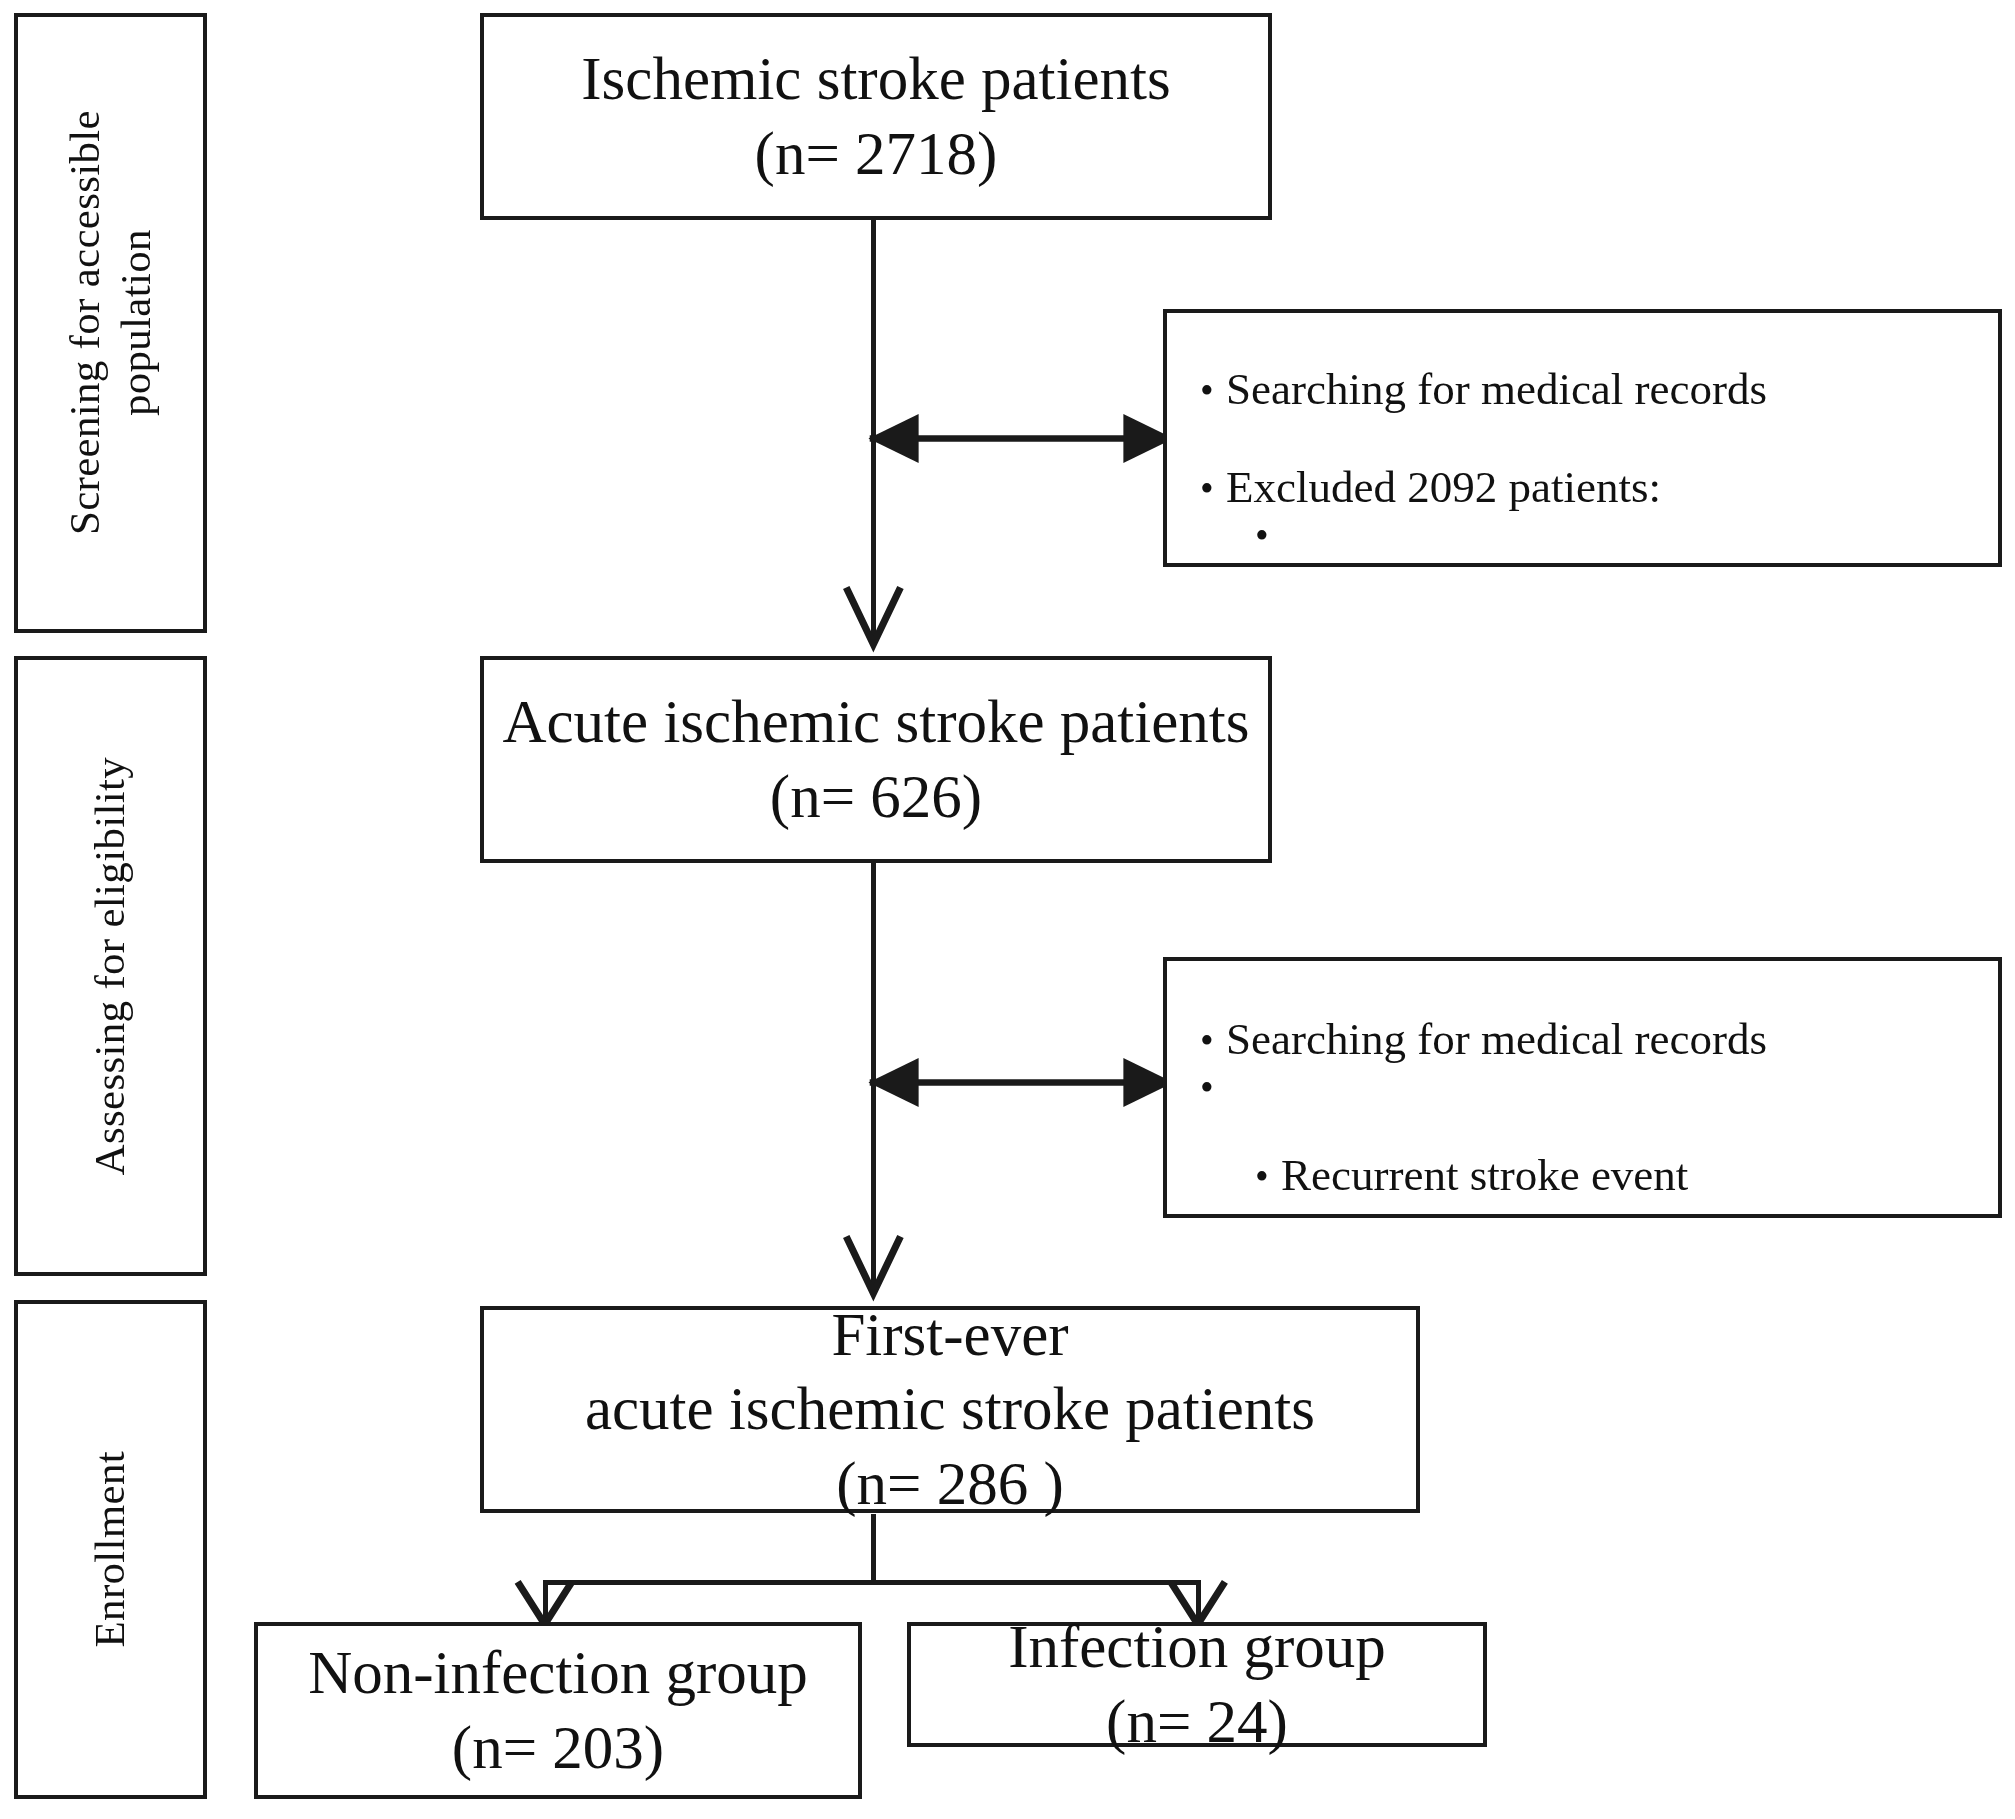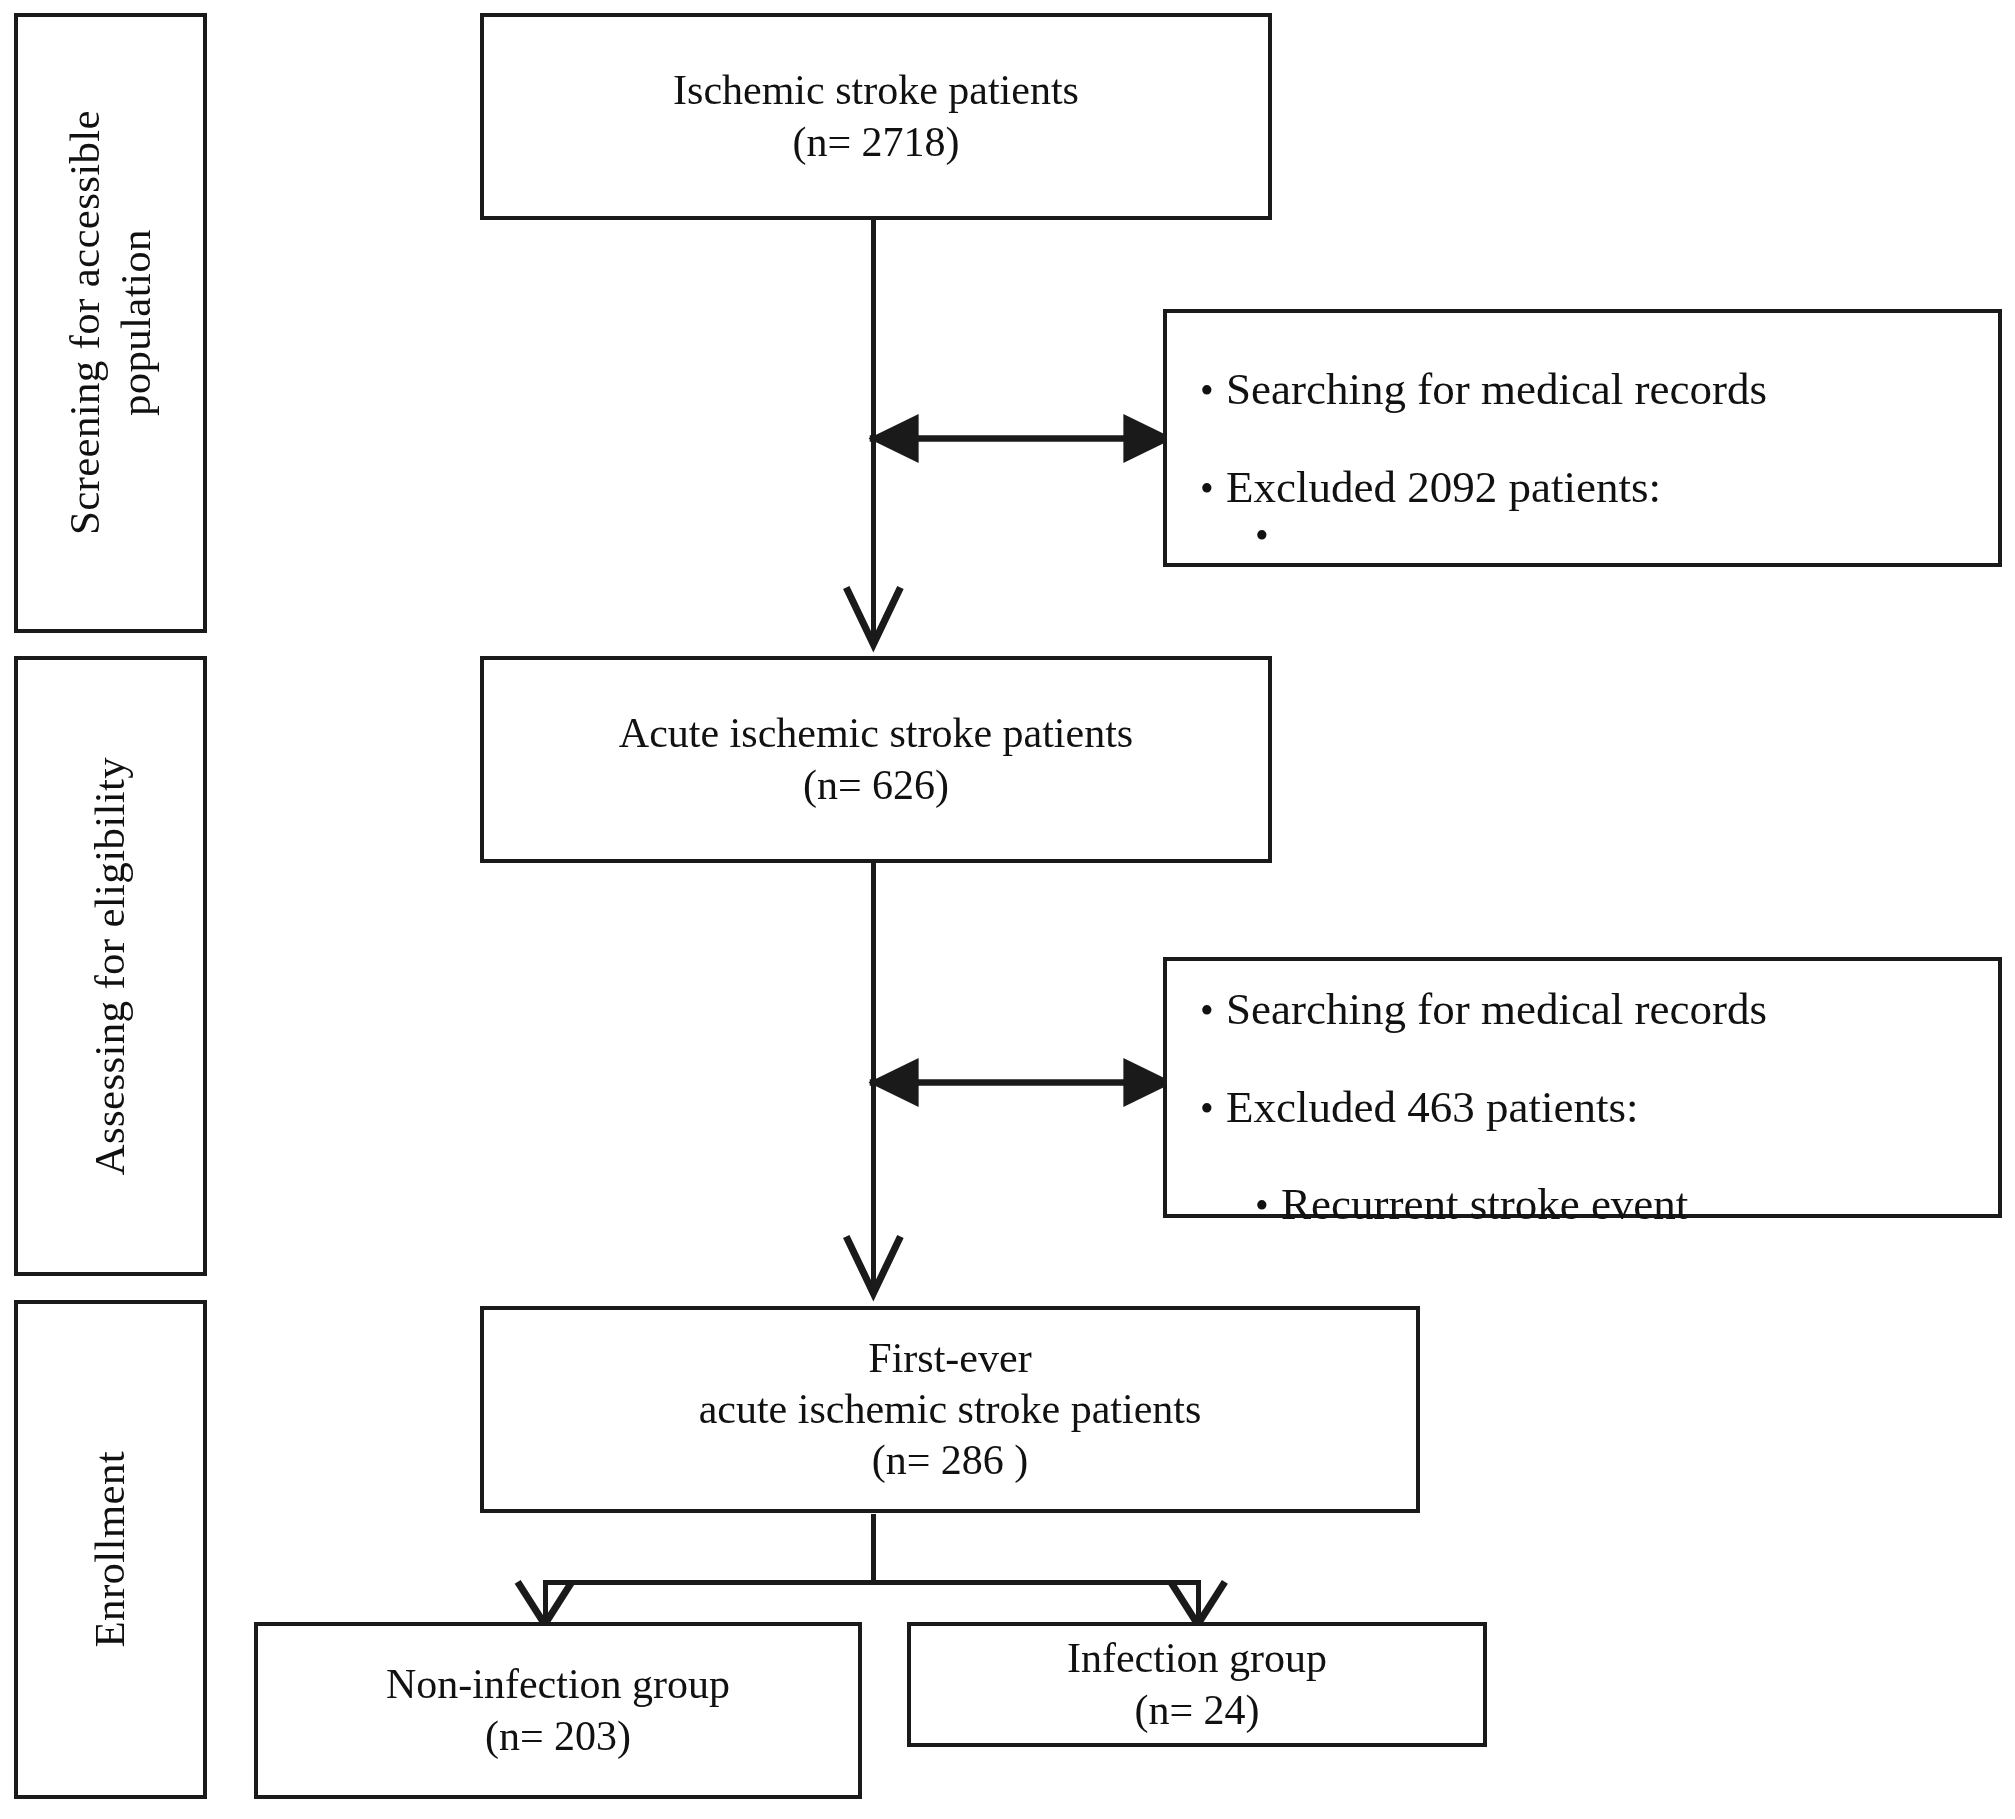--- a/index.html
+++ b/index.html
@@ -45,21 +45,21 @@
     background: #ffffff;
     display: flex;
     flex-direction: column;
     align-items: center;
     justify-content: center;
     text-align: center;
     padding: 6.4px 11.6px;
   }
   .flow-line {
     display: block;
-    font-size: 42px;
+    font-size: 61px;
     line-height: 1.22;
     white-space: nowrap;
   }
 
   
   .excl-box {
     position: absolute;
     box-sizing: border-box;
     border: 4.5px solid #1a1a1a;
     background: #ffffff;
@@ -166,21 +166,20 @@
     <polygon points="482,80 404,42 404,118" fill="#1a1a1a"></polygon>
   </svg>
 
   <div class="excl-box" style="left:1163px; top:957px; width:839px; height:261px;">
     <div class="bullet-row">
       <span class="bullet-dot">•</span>
       <span class="bullet-text">Searching for medical records</span>
     </div>
     <div class="bullet-row">
       <span class="bullet-dot">•</span>
-      <span class="bullet-text">Excluded 463 patients:</span>
     </div>
     <div class="bullet-row sub">
       <span class="bullet-dot">•</span>
       <span class="bullet-text">Recurrent stroke event</span>
     </div>
   </div>
 
   <div class="flow-box" style="left:480px; top:1306px; width:940px; height:207px;">
     <span class="flow-line">First-ever</span>
     <span class="flow-line">acute ischemic stroke patients</span>

